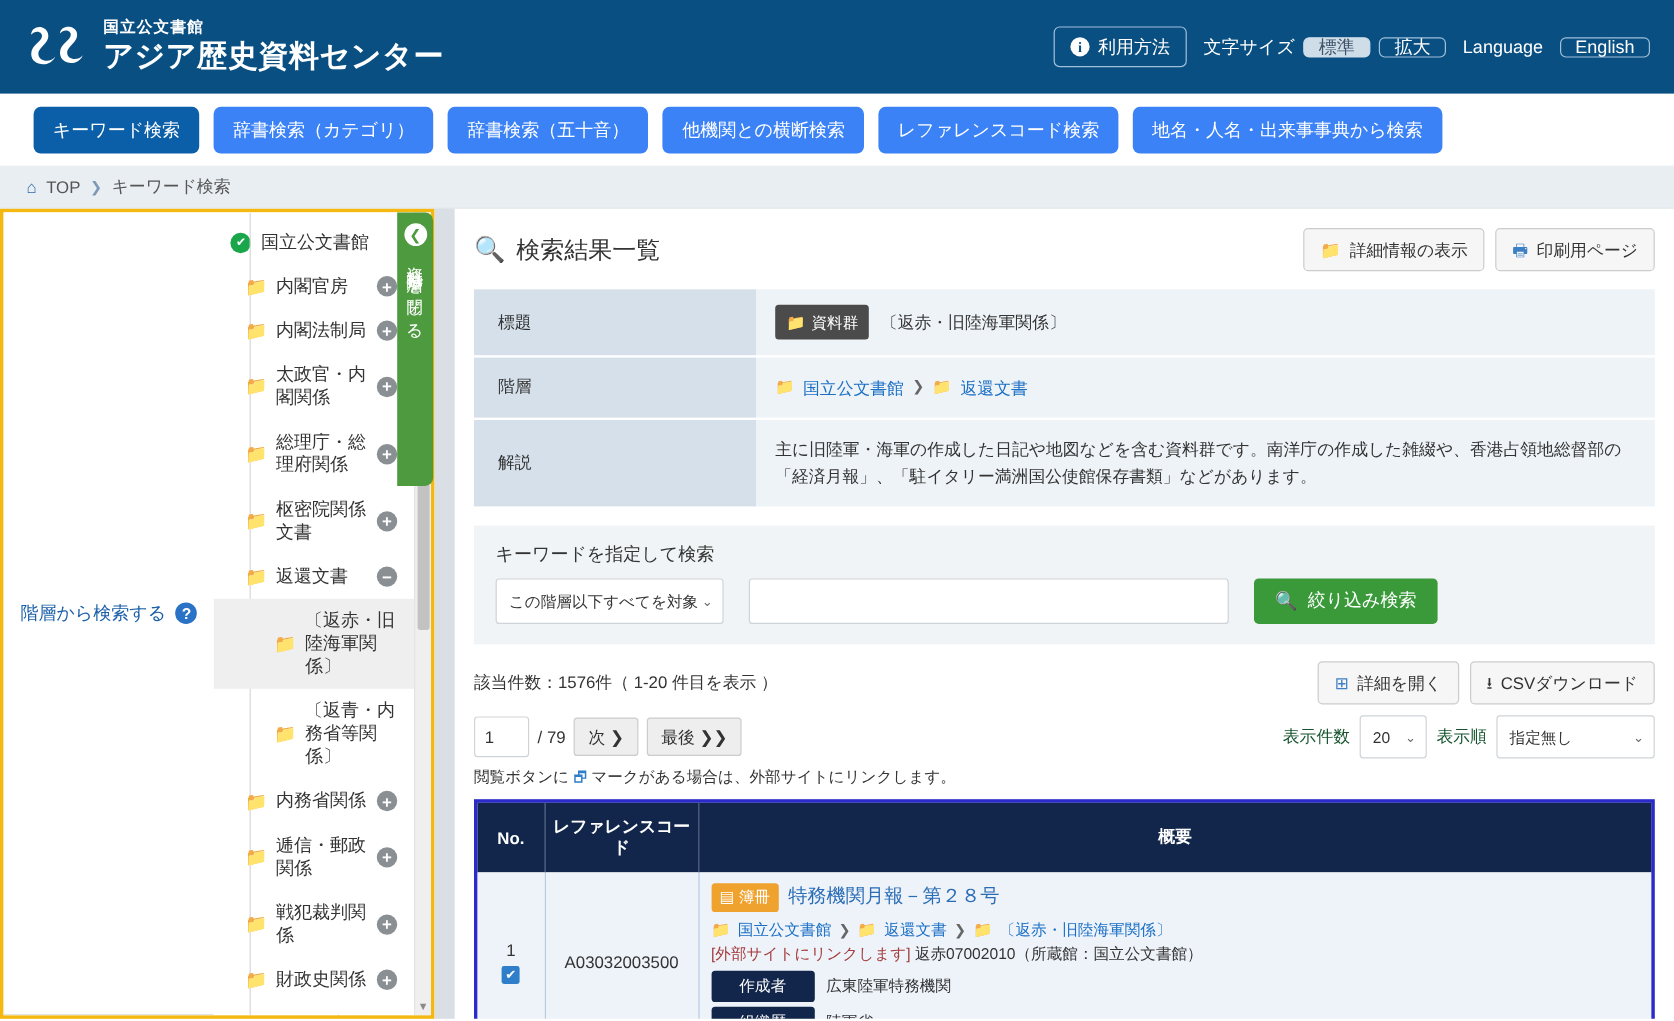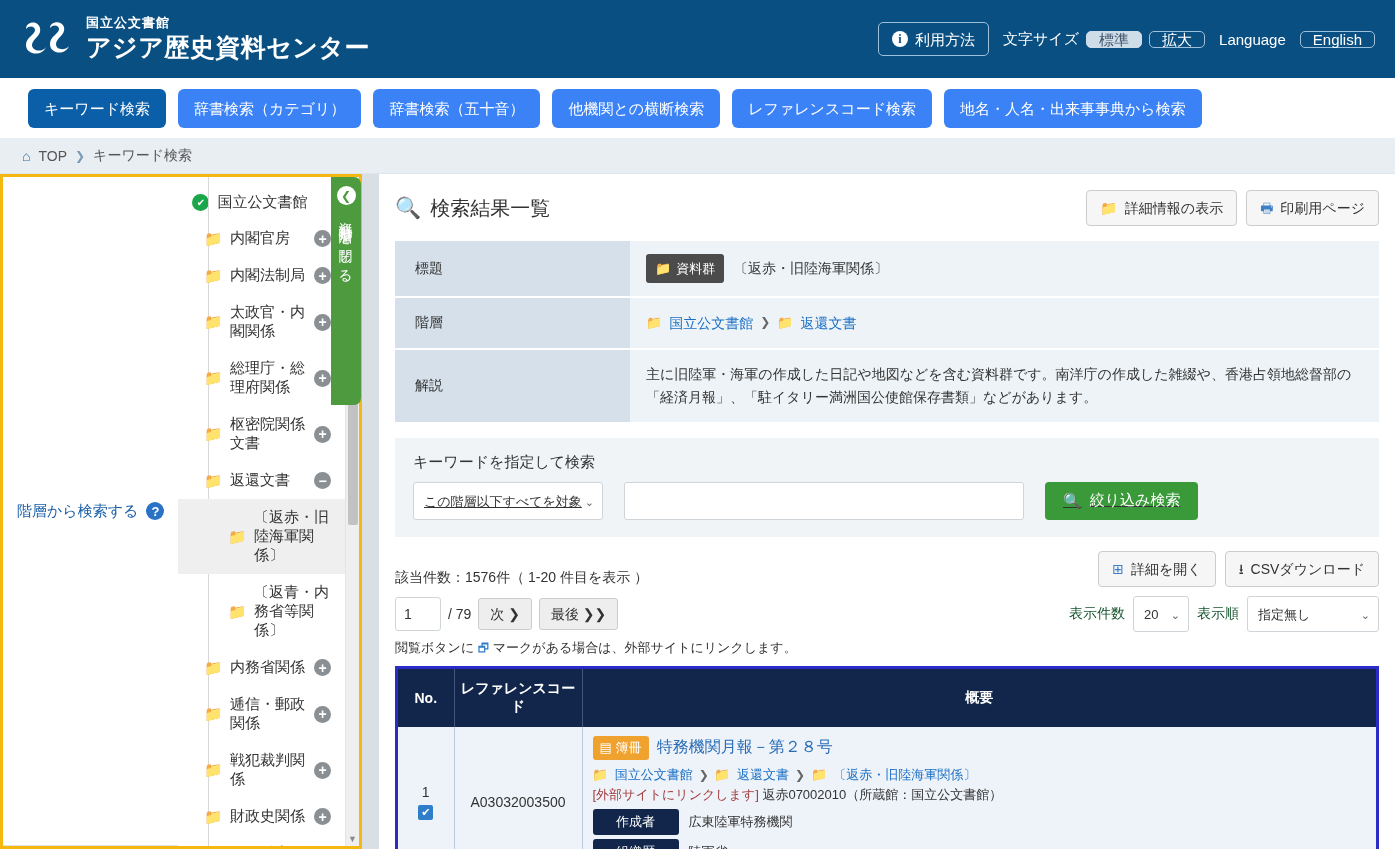--- a/index.html
+++ b/index.html
@@ -158,39 +158,39 @@
     background: #4b4b4b; color: #fff; border-radius: 3px; padding: 4px 9px;
     font-size: 13px; display: inline-flex; align-items: center; gap: 5px; margin-right: 6px;
   }
   .hlink { color: #1a6fc4; text-decoration: none; }
   .crumb-inline { display: inline-flex; align-items: center; gap: 7px; }
   .fsep { color: #666; font-size: 12px; }
 
   
   .search-panel { background: #f1f4f7; padding: 15px 18px 17px 18px; margin-bottom: 14px; }
   .sp-title { font-size: 15px; color: #333; margin-bottom: 10px; }
-  .sp-row { display: flex; gap: 21px; align-items: flex-end; text-decoration: underline; }
+  .sp-row { display: flex; gap: 21px; align-items: flex-end; }
   .sel {
     border: 1px solid #cfd4d8; background: #fff; border-radius: 3px; font-size: 13px;
     color: #333; padding: 0 24px 0 10px; height: 38px; line-height: 38px; width: 190px;
     position: relative; cursor: pointer; white-space: nowrap; overflow: hidden;
   }
   .sel .caret { position: absolute; right: 8px; top: 0; color: #666; font-size: 11px; }
   .kinput {
     flex: 0 0 400px; border: 1px solid #cfd4d8; background: #fff; border-radius: 3px;
     height: 38px; font-size: 14px; padding: 0 10px; font-family: inherit; color: #333;
   }
   .green-btn {
     background: #3a9a3a; color: #fff; border: none; border-radius: 4px; height: 38px;
     padding: 0 18px; font-size: 15px; cursor: pointer; display: inline-flex;
     align-items: center; gap: 8px; font-family: inherit;
   }
 
   
-  .count-row { display: flex; align-items: flex-end; margin-bottom: 9px; }
+  .count-row { display: flex; align-items: center; margin-bottom: 9px; }
   .count-text { font-size: 14px; color: #333; }
   .count-actions { margin-left: auto; display: flex; gap: 9px; }
 
   .page-row { display: flex; align-items: center; gap: 7px; }
   .pg-input {
     width: 46px; height: 34px; border: 1px solid #cfd4d8; border-radius: 3px;
     font-size: 14px; padding: 0 8px; font-family: inherit; color: #333;
   }
   .pg-total { font-size: 14px; color: #333; }
   .pg-btn {

